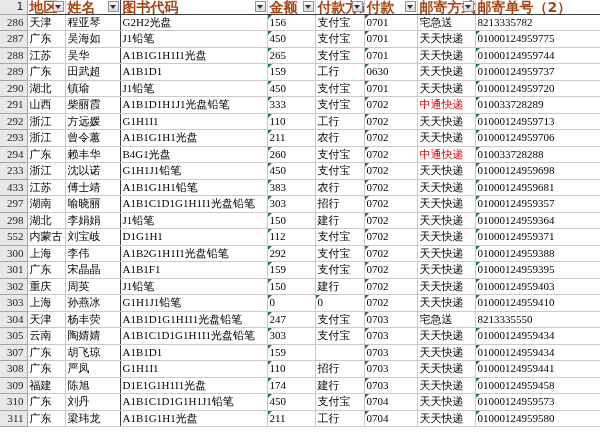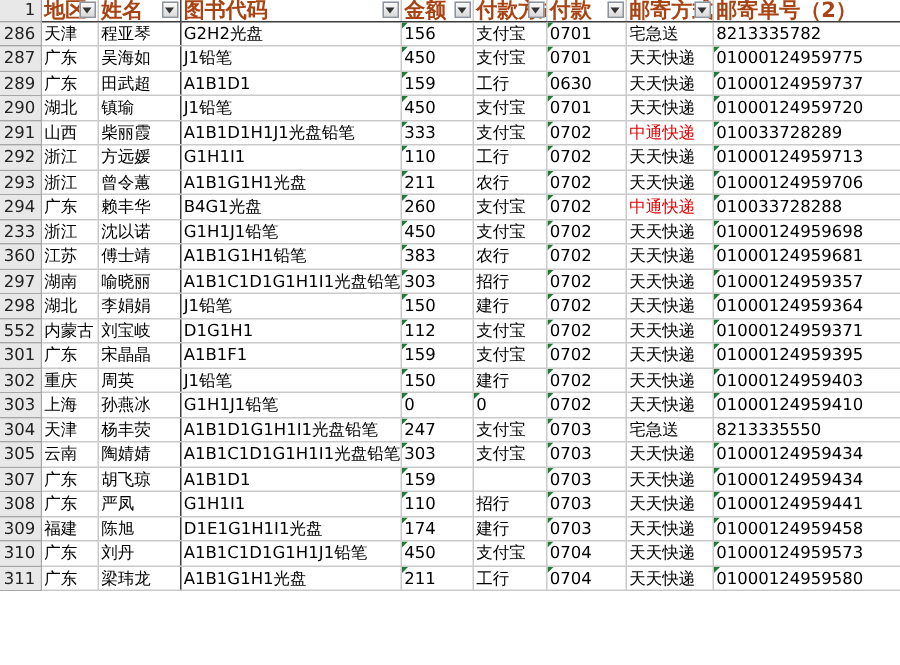--- a/index.html
+++ b/index.html
@@ -9,21 +9,21 @@
     font-size:11px;color:#000;position:relative;
   }
   table{border-collapse:collapse;table-layout:fixed;width:600px;}
   td,th{
     box-sizing:border-box;overflow:hidden;white-space:nowrap;
     padding:0 1px 0 2px;font-weight:normal;text-align:left;
     border-right:1px solid var(--gridline);border-bottom:1px solid var(--gridline);
     position:relative;vertical-align:middle;line-height:15px;
   }
   thead tr{height:14px;}
-  tbody tr{height:16.5px;}
+  tbody tr{height:16.5px;font-family:Liberation Serif, serif;}
   
   .rownum{
     background:var(--rowheader-bg);
     border-right:1px solid var(--rowheader-border);
     border-bottom:1px solid var(--rowheader-border);
     text-align:right;padding-right:3px;color:#222;
   }
   
   thead th{border-bottom:1px solid var(--pane-border);line-height:12px;}
   thead th.hdr .hlabel{
@@ -134,20 +134,31 @@
           <td>广东</td>
           <td class="pane-right">吴海如</td>
           <td>J1铅笔</td>
           <td>450<span class="tri"></span></td>
           <td>支付宝</td>
           <td>0701<span class="tri"></span></td>
           <td>天天快递</td>
           <td>01000124959775<span class="tri"></span></td>
         </tr>
         <tr>
+          <th class="rownum">288</th>
+          <td>江苏</td>
+          <td class="pane-right">吴华</td>
+          <td>A1B1G1H1I1光盘</td>
+          <td>265<span class="tri"></span></td>
+          <td>支付宝</td>
+          <td>0701<span class="tri"></span></td>
+          <td>天天快递</td>
+          <td>01000124959744<span class="tri"></span></td>
+        </tr>
+        <tr>
           <th class="rownum">289</th>
           <td>广东</td>
           <td class="pane-right">田武超</td>
           <td>A1B1D1</td>
           <td>159<span class="tri"></span></td>
           <td>工行</td>
           <td>0630<span class="tri"></span></td>
           <td>天天快递</td>
           <td>01000124959737<span class="tri"></span></td>
         </tr>
@@ -211,21 +222,21 @@
           <td>浙江</td>
           <td class="pane-right">沈以诺</td>
           <td>G1H1J1铅笔</td>
           <td>450<span class="tri"></span></td>
           <td>支付宝</td>
           <td>0702<span class="tri"></span></td>
           <td>天天快递</td>
           <td>01000124959698<span class="tri"></span></td>
         </tr>
         <tr>
-          <th class="rownum">360</th>
+          <th class="rownum">433</th>
           <td>江苏</td>
           <td class="pane-right">傅士靖</td>
           <td>A1B1G1H1铅笔</td>
           <td>383<span class="tri"></span></td>
           <td>农行</td>
           <td>0702<span class="tri"></span></td>
           <td>天天快递</td>
           <td>01000124959681<span class="tri"></span></td>
         </tr>
         <tr>
@@ -253,20 +264,31 @@
         <tr>
           <th class="rownum">552</th>
           <td>内蒙古</td>
           <td class="pane-right">刘宝岐</td>
           <td>D1G1H1</td>
           <td>112<span class="tri"></span></td>
           <td>支付宝</td>
           <td>0702<span class="tri"></span></td>
           <td>天天快递</td>
           <td>01000124959371<span class="tri"></span></td>
+        </tr>
+        <tr>
+          <th class="rownum">300</th>
+          <td>上海</td>
+          <td class="pane-right">李伟</td>
+          <td>A1B2G1H1I1光盘铅笔</td>
+          <td>292<span class="tri"></span></td>
+          <td>支付宝</td>
+          <td>0702<span class="tri"></span></td>
+          <td>天天快递</td>
+          <td>01000124959388<span class="tri"></span></td>
         </tr>
         <tr>
           <th class="rownum">301</th>
           <td>广东</td>
           <td class="pane-right">宋晶晶</td>
           <td>A1B1F1</td>
           <td>159<span class="tri"></span></td>
           <td>支付宝</td>
           <td>0702<span class="tri"></span></td>
           <td>天天快递</td>

